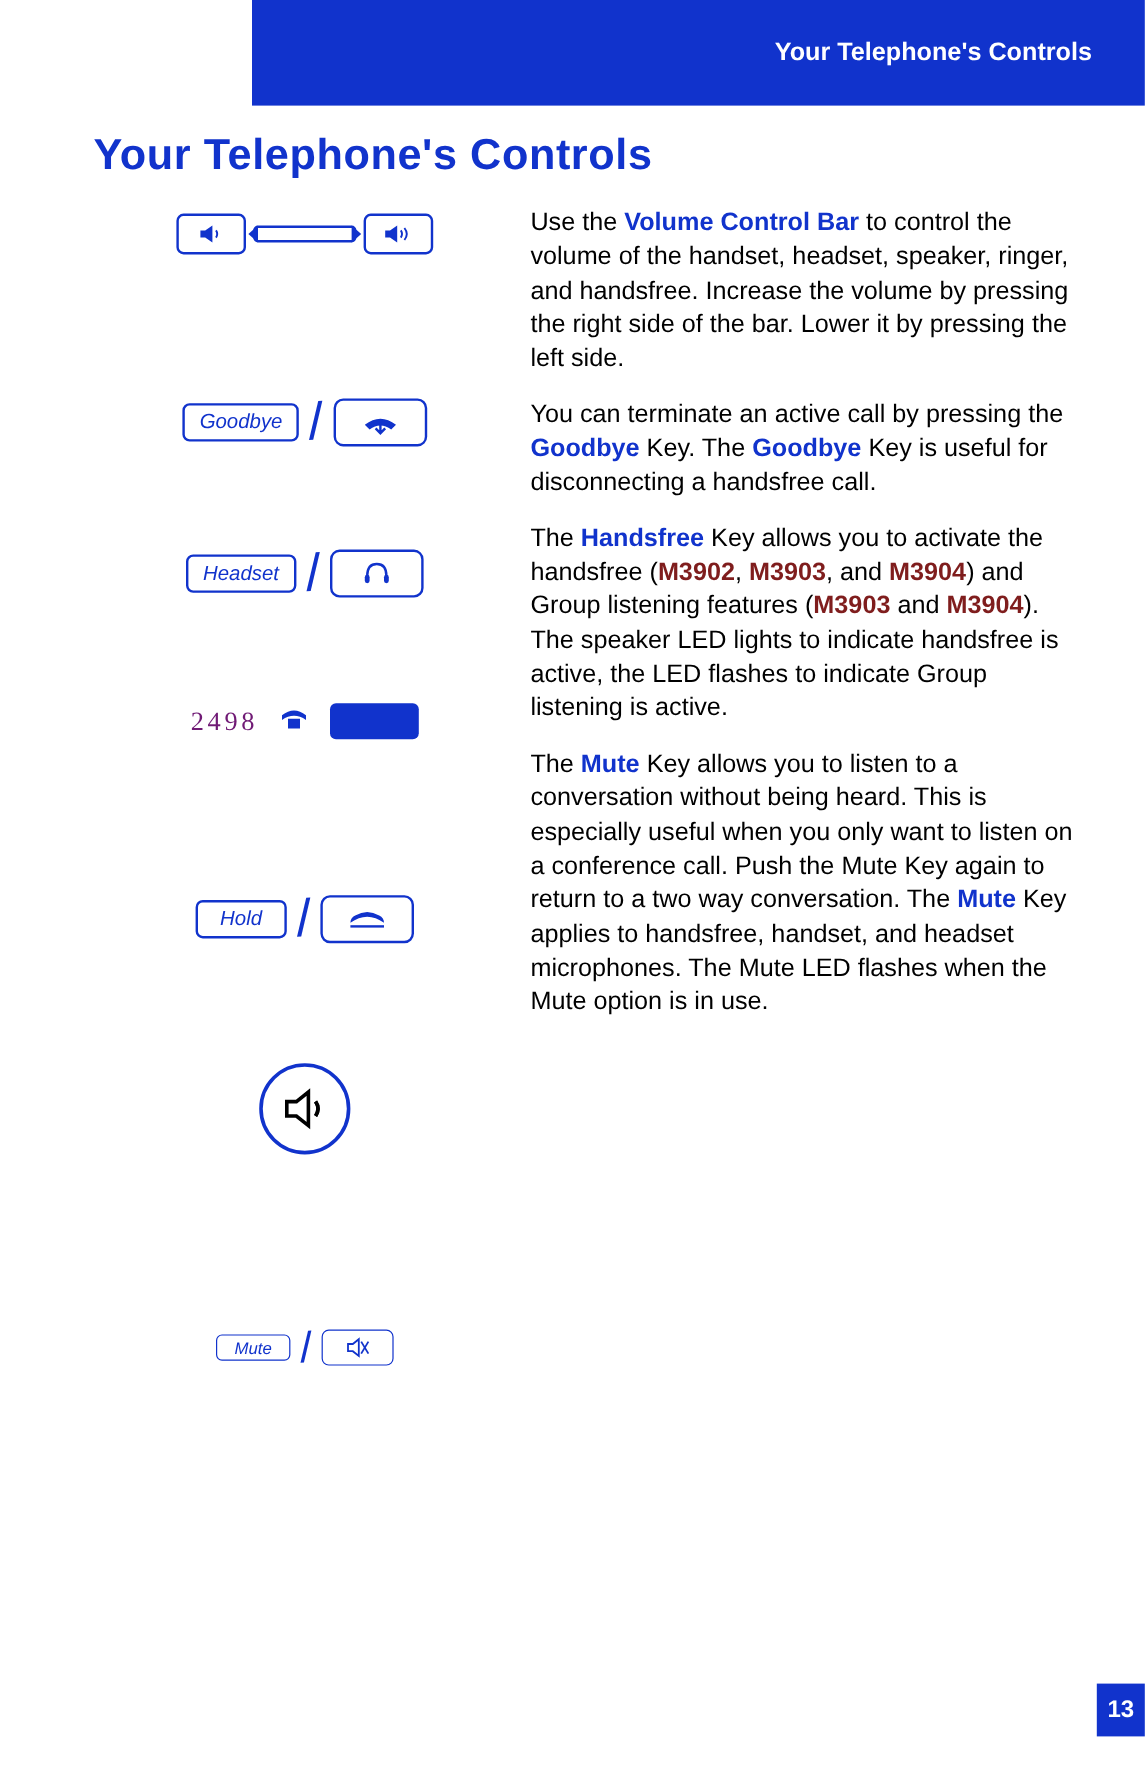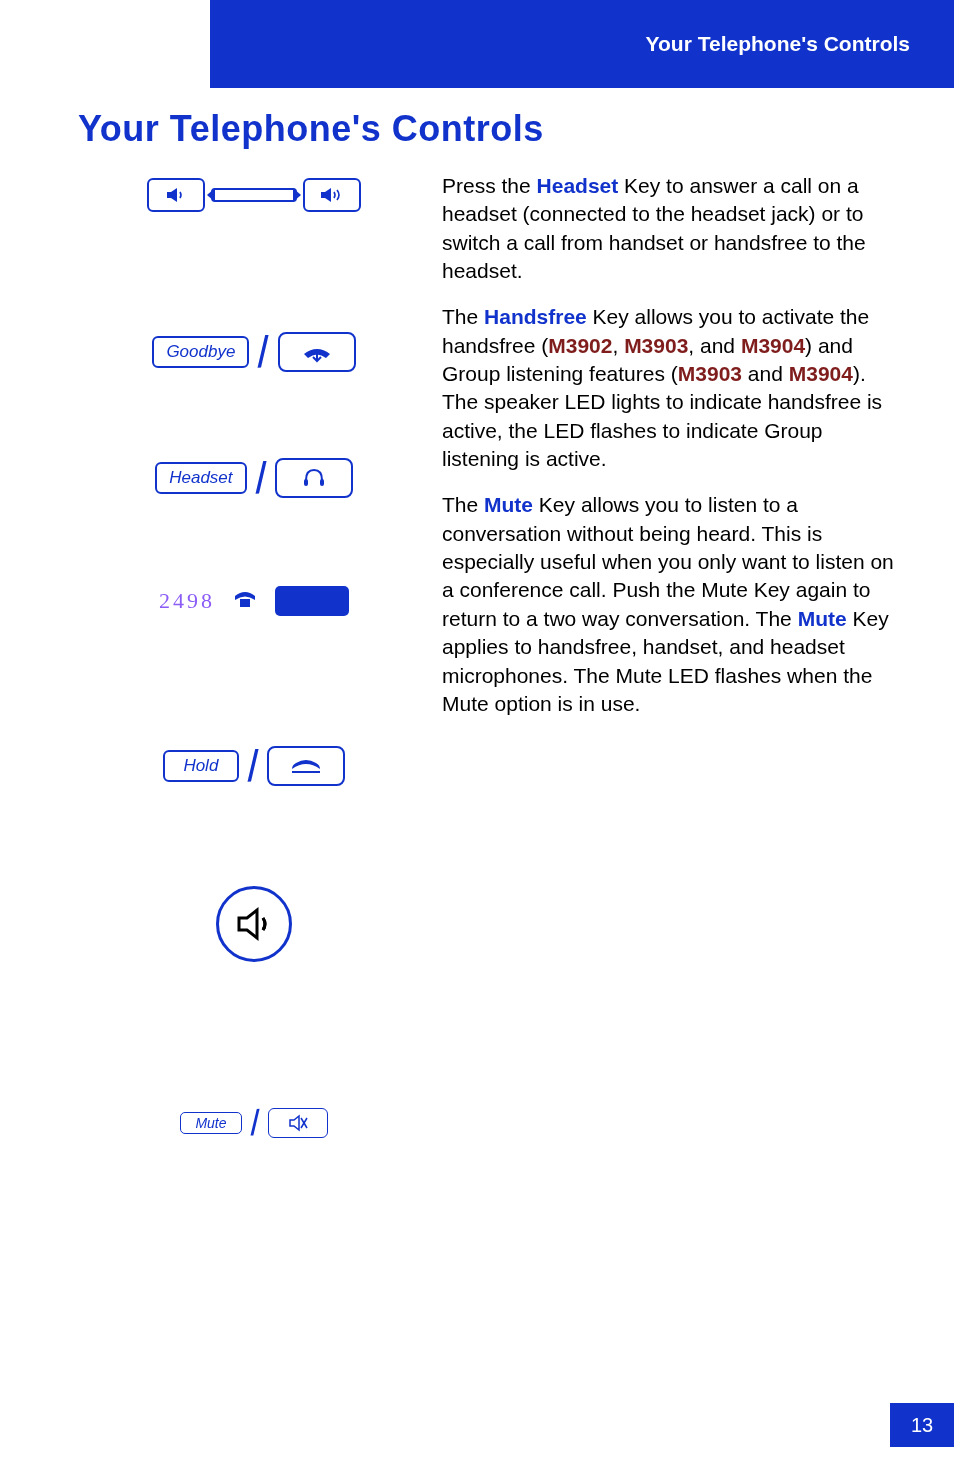--- a/index.html
+++ b/index.html
@@ -106,35 +106,35 @@
     }
     .key-label-box-sm {
       min-width: 62px; padding: 2px 10px;
       border:1.5px solid #1133cc; border-radius:5px;
       display:flex; align-items:center; justify-content:center;
       color:#1133cc; font-style:italic; font-size:14px;
     }
 
     
     .line-row { display:flex; gap:16px; align-items:center; justify-content:center; }
-    .line-num { color:#8b5cf6; font-family: 'Comic Sans MS', cursive; font-size:22px; letter-spacing:3px; }
+    .line-num { color:#701a75; font-family: 'Comic Sans MS', cursive; font-size:22px; letter-spacing:3px; }
     .phone-icon { color:#1133cc; font-size:24px; }
     .line-btn { width:74px; height:30px; background:#1133cc; border-radius:5px; }
 
     
     .circle-btn {
       width: 76px; height: 76px; border:3px solid #1133cc; border-radius:50%;
       display:flex; align-items:center; justify-content:center;
     }
 
     .page-tab {
       position: absolute; bottom: 28px; right: 0;
-      width: 64px; height: 44px; background:#1133cc;
-      display:flex; align-items:center; justify-content:center;
-      color:#fff; font-size:20px; font-weight:400;
+      width: 40px; height: 44px; background:#1133cc;
+      display:flex; align-items:center; justify-content:center;
+      color:#fff; font-size:20px; font-weight:700;
     }
 
     
     .gap-vol { margin-bottom: 120px; }
     .gap-goodbye { margin-bottom: 86px; }
     .gap-headset { margin-bottom: 88px; }
     .gap-line { margin-bottom: 130px; }
     .gap-hold { margin-bottom: 100px; }
     .gap-handsfree { margin-bottom: 146px; }
   </style>
@@ -251,25 +251,28 @@
             <line x1="14" y1="5" x2="20" y2="15" stroke="#1133cc" stroke-width="1.5"></line>
             <line x1="20" y1="5" x2="14" y2="15" stroke="#1133cc" stroke-width="1.5"></line>
           </svg>
         </div>
       </div>
     </div>
 
   </div>
 
   <div class="right-col">
-
-
-    <p>
-      <span>Press the </span><span class="blue-bold">Headset</span><span> Key to answer a call on a headset (connected to the headset jack) or to switch a call from handset or handsfree to the headset.</span>
-    </p>
+    <p>
+      <span>Use the </span><span class="blue-bold">Volume Control Bar</span><span> to control the volume of the handset, headset, speaker, ringer, and handsfree. Increase the volume by pressing the right side of the bar. Lower it by pressing the left side.</span>
+    </p>
+
+    <p>
+      <span>You can terminate an active call by pressing the </span><span class="blue-bold">Goodbye</span><span> Key. The </span><span class="blue-bold">Goodbye</span><span> Key is useful for disconnecting a handsfree call.</span>
+    </p>
+
 
 
 
     <p>
       <span>The </span><span class="blue-bold">Handsfree</span><span> Key allows you to activate the handsfree (</span><span class="black-bold">M3902</span><span>, </span><span class="black-bold">M3903</span><span>, and </span><span class="black-bold">M3904</span><span>) and Group listening features (</span><span class="black-bold">M3903</span><span> and </span><span class="black-bold">M3904</span><span>). The speaker LED lights to indicate handsfree is active, the LED flashes to indicate Group listening is active.</span>
     </p>
 
     <p>
       <span>The </span><span class="blue-bold">Mute</span><span> Key allows you to listen to a conversation without being heard. This is especially useful when you only want to listen on a conference call. Push the Mute Key again to return to a two way conversation. The </span><span class="blue-bold">Mute</span><span> Key applies to handsfree, handset, and headset microphones. The Mute LED flashes when the Mute option is in use.</span>
     </p>

